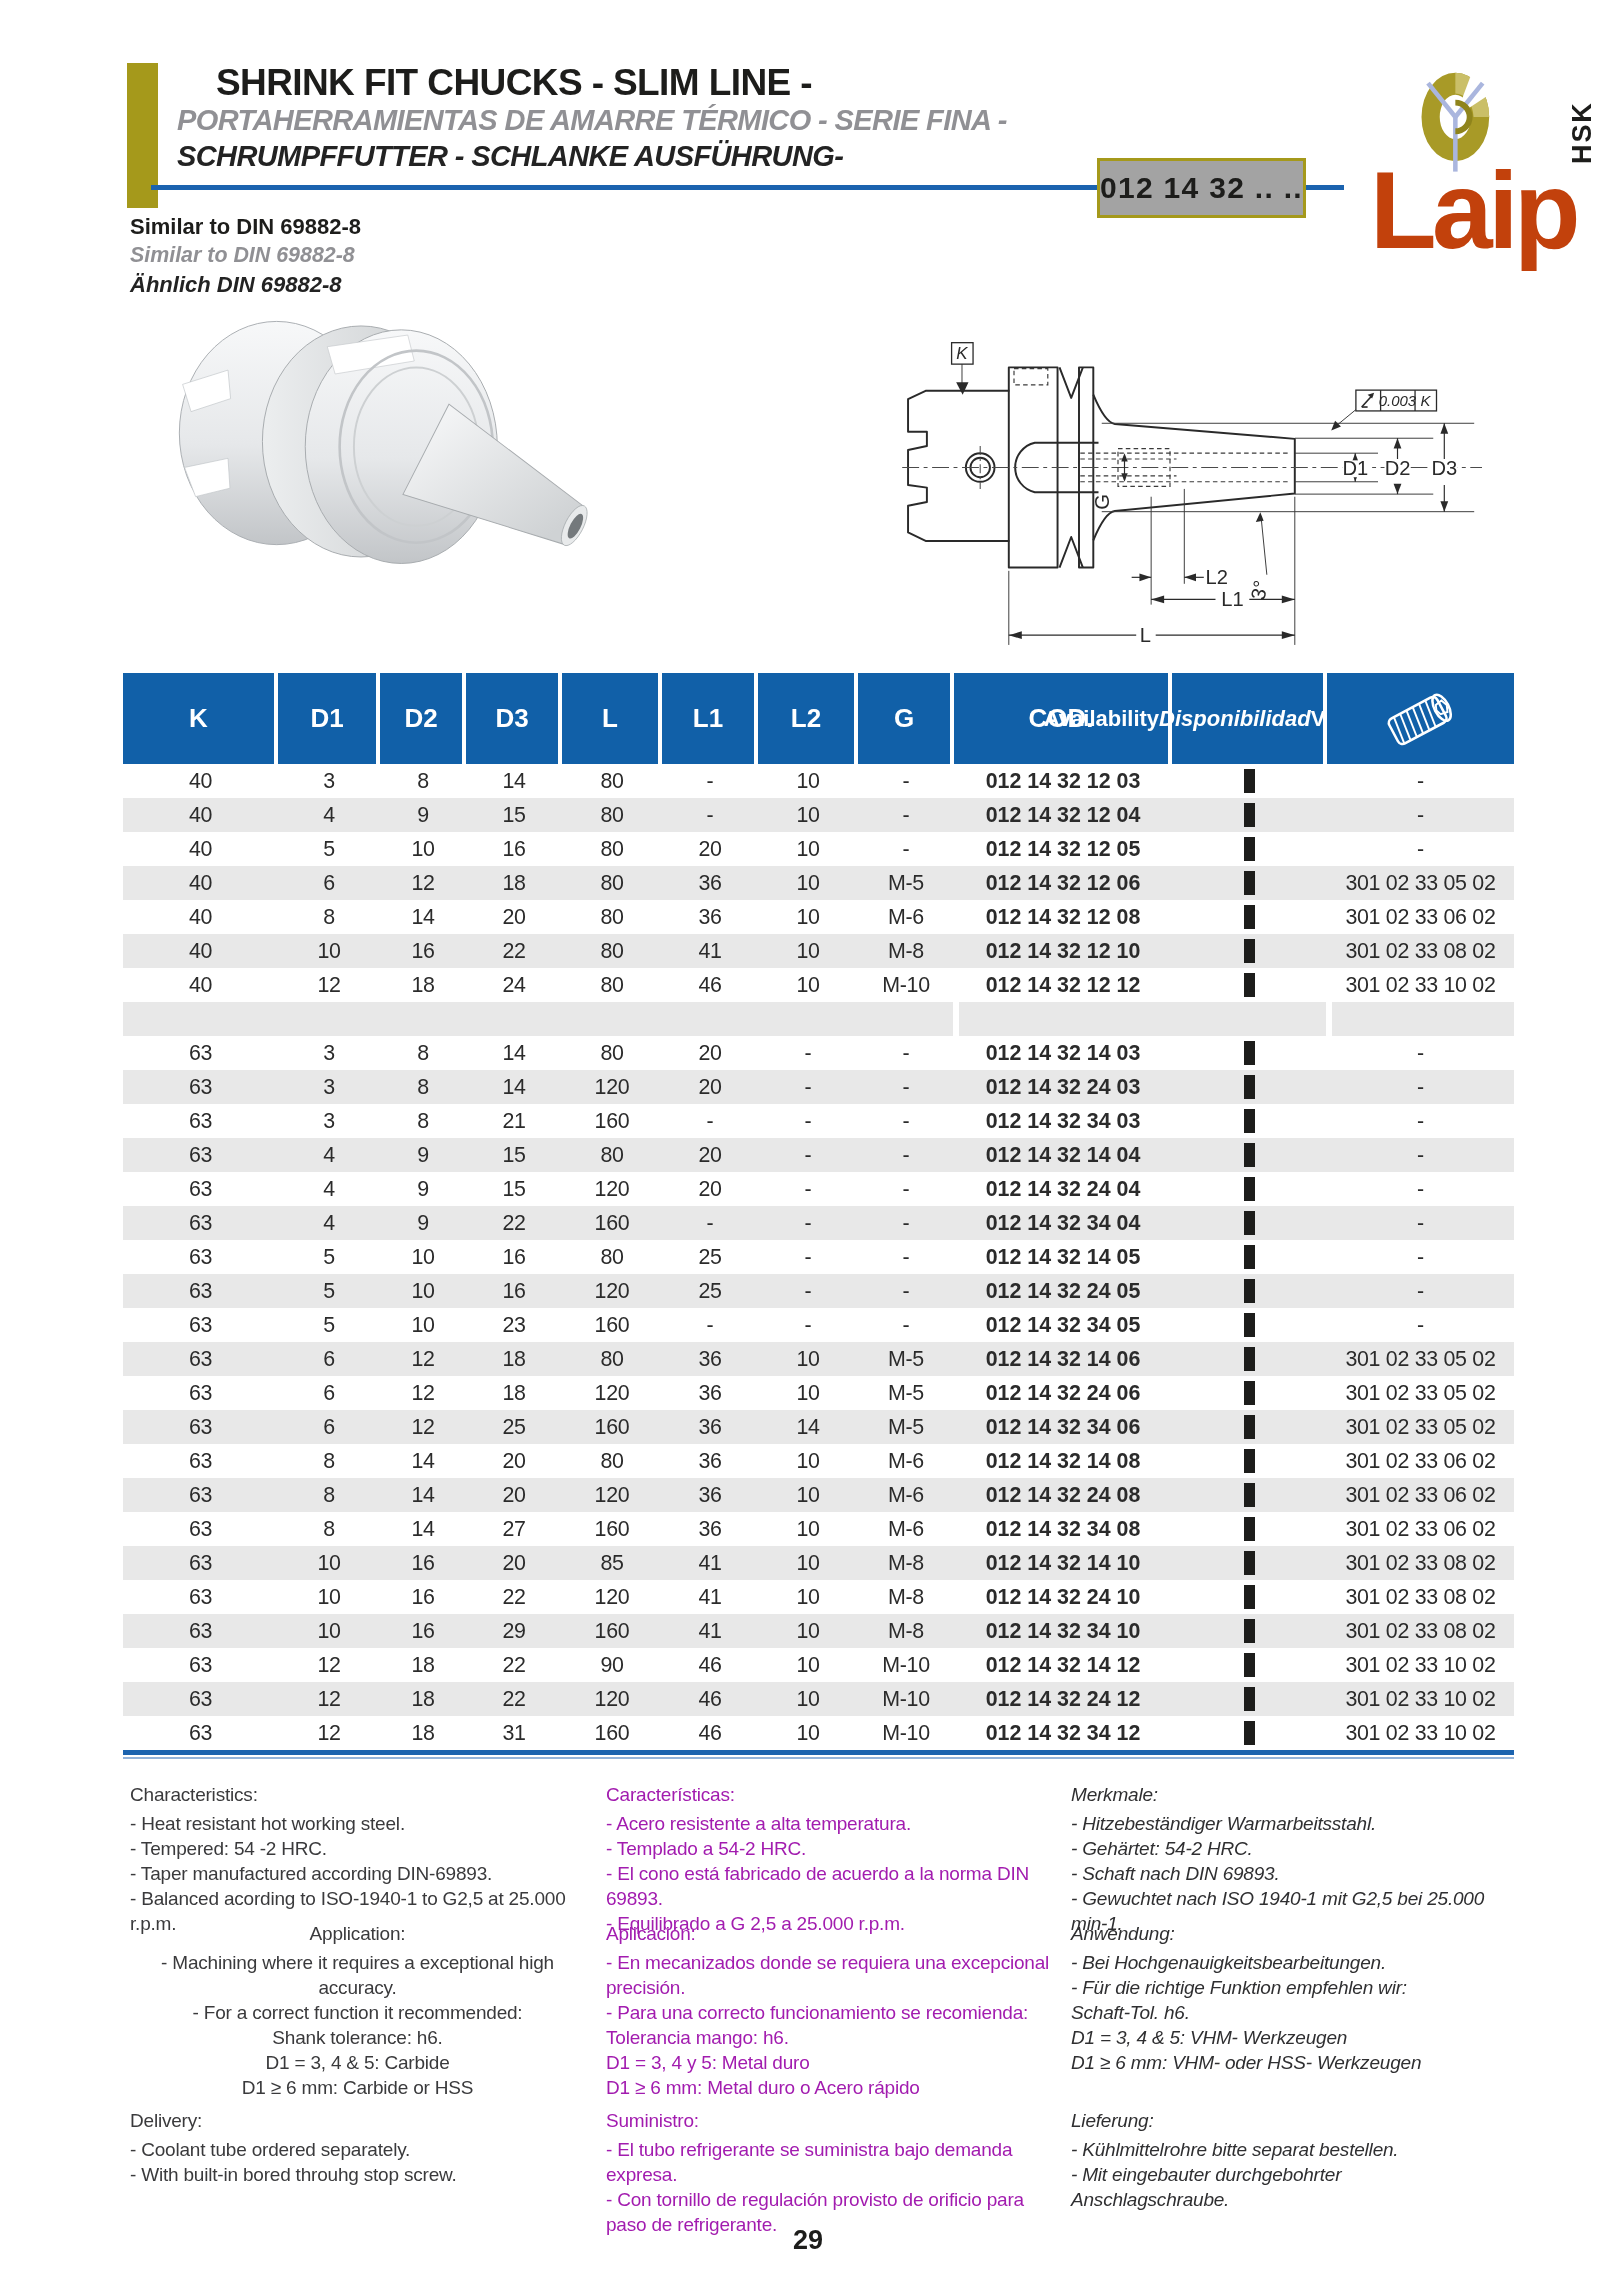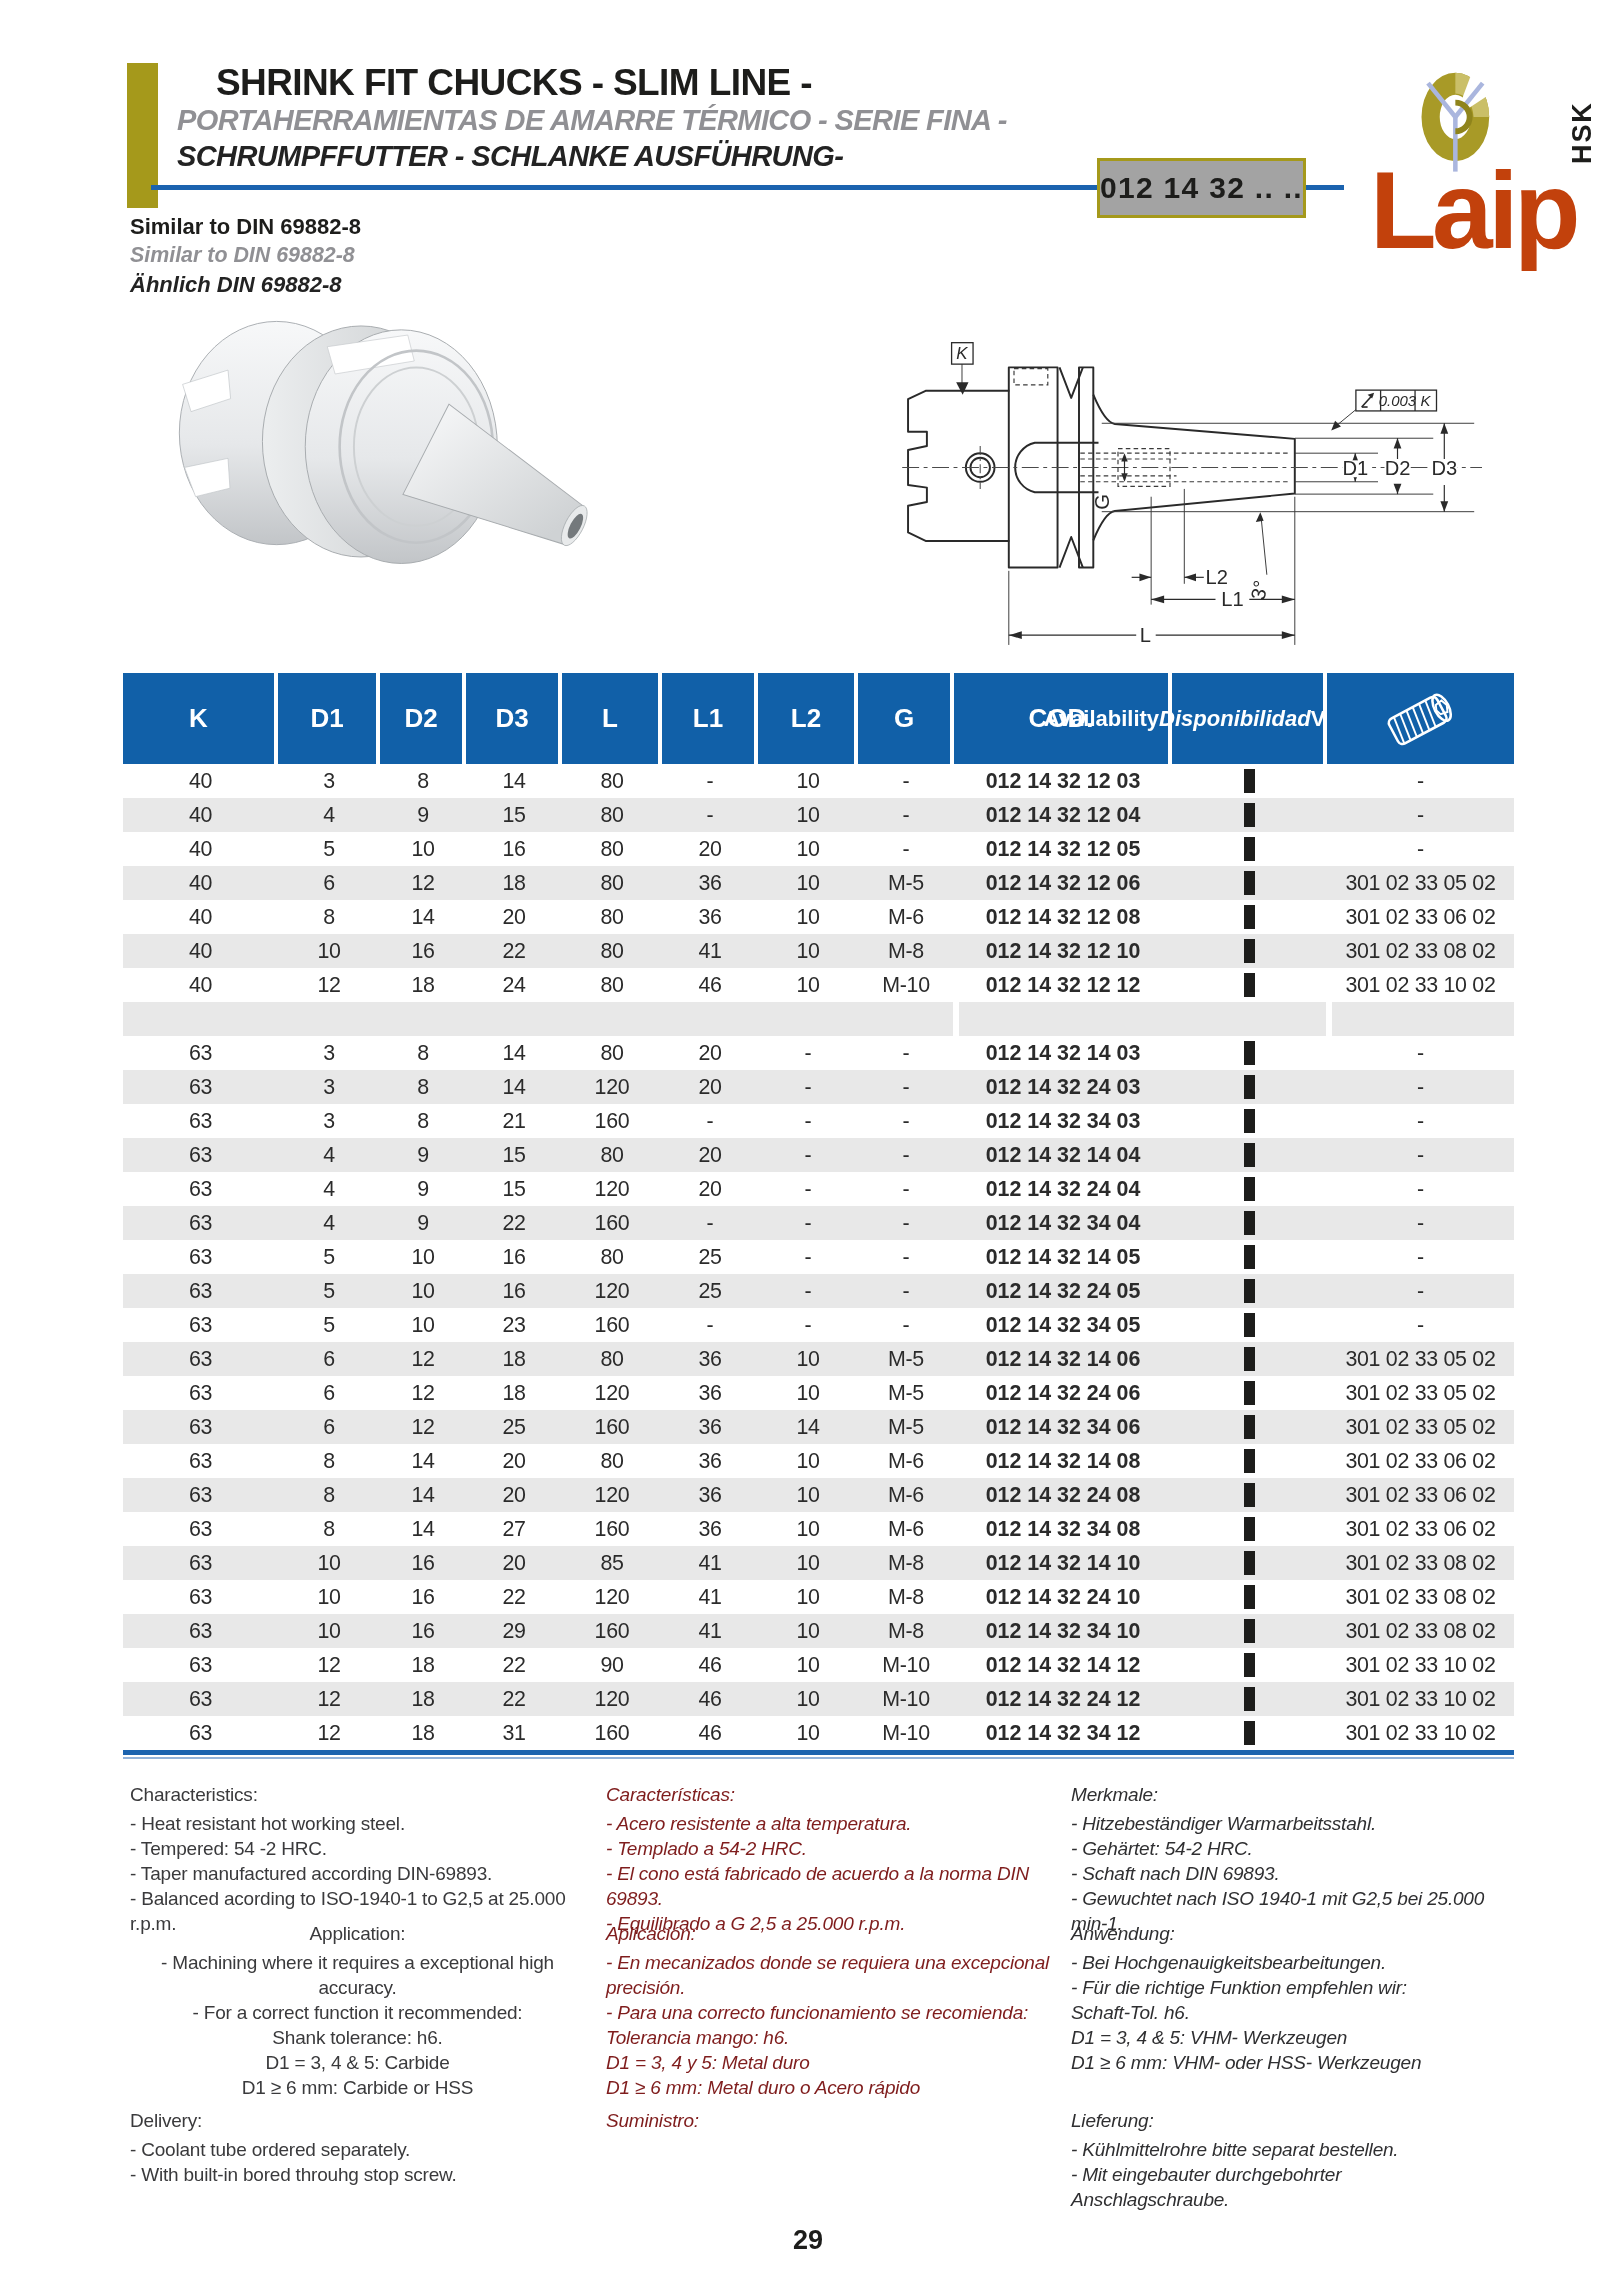--- a/index.html
+++ b/index.html
@@ -39,21 +39,21 @@
   .cell{display:flex;align-items:center;justify-content:center;font-size:21.4px;letter-spacing:-0.3px;color:#2b2b2b;}
   .cell.cod{font-weight:700;letter-spacing:0;}
   .avail-bar{width:10.4px;height:23.4px;background:#1d1d1b;}
   .sep-gap{position:absolute;top:0;height:34px;width:5.8px;background:#fff;}
   .tbl-bottom{height:9.7px;border-top:5.2px solid #1b63af;border-bottom:2.6px solid #93b3da;box-sizing:content-box;height:1.9px;}
 
   
   .sec{position:absolute;font-size:19px;letter-spacing:-0.2px;line-height:25px;color:#3a3a3c;}
   .sec .tline{white-space:normal;}
   .sec-title{margin-bottom:3.9px;}
-  .sec.es{color:#7f1d1d;font-style:italic;}
+  .sec.es{color:#a21caf;}
   .sec.de{color:#2f2f31;font-style:italic;}
   .pagenum{position:absolute;left:0;right:0;top:2225px;text-align:center;font-size:27px;font-weight:700;color:#1d1d1b;}
 </style>
 </head>
 <body>
 
 <div class="page">
 
   <div class="goldbar"></div>
   <div class="title-en">SHRINK FIT CHUCKS  - SLIM LINE -</div>
@@ -748,20 +748,24 @@
 
   <div class="sec en" style="left:130px;top:2108px;width:455px;">
     <div class="sec-title">Delivery:</div>
     <div>
         <div class="tline">- Coolant tube ordered separately.</div>
         <div class="tline">- With built-in bored throuhg stop screw.</div>
       </div>
   </div>
   <div class="sec es" style="left:606px;top:2108px;width:442px;">
     <div class="sec-title">Suministro:</div>
+    <div>
+        <div class="tline">- El tubo refrigerante se suministra bajo demanda expresa.</div>
+        <div class="tline">- Con tornillo de regulación provisto de orificio para paso de refrigerante.</div>
+      </div>
   </div>
   <div class="sec de" style="left:1071px;top:2108px;width:429px;">
     <div class="sec-title">Lieferung:</div>
     <div>
         <div class="tline">- Kühlmittelrohre bitte separat bestellen.</div>
         <div class="tline">- Mit eingebauter durchgebohrter Anschlagschraube.</div>
       </div>
   </div>
 
   <div class="pagenum">29</div>

